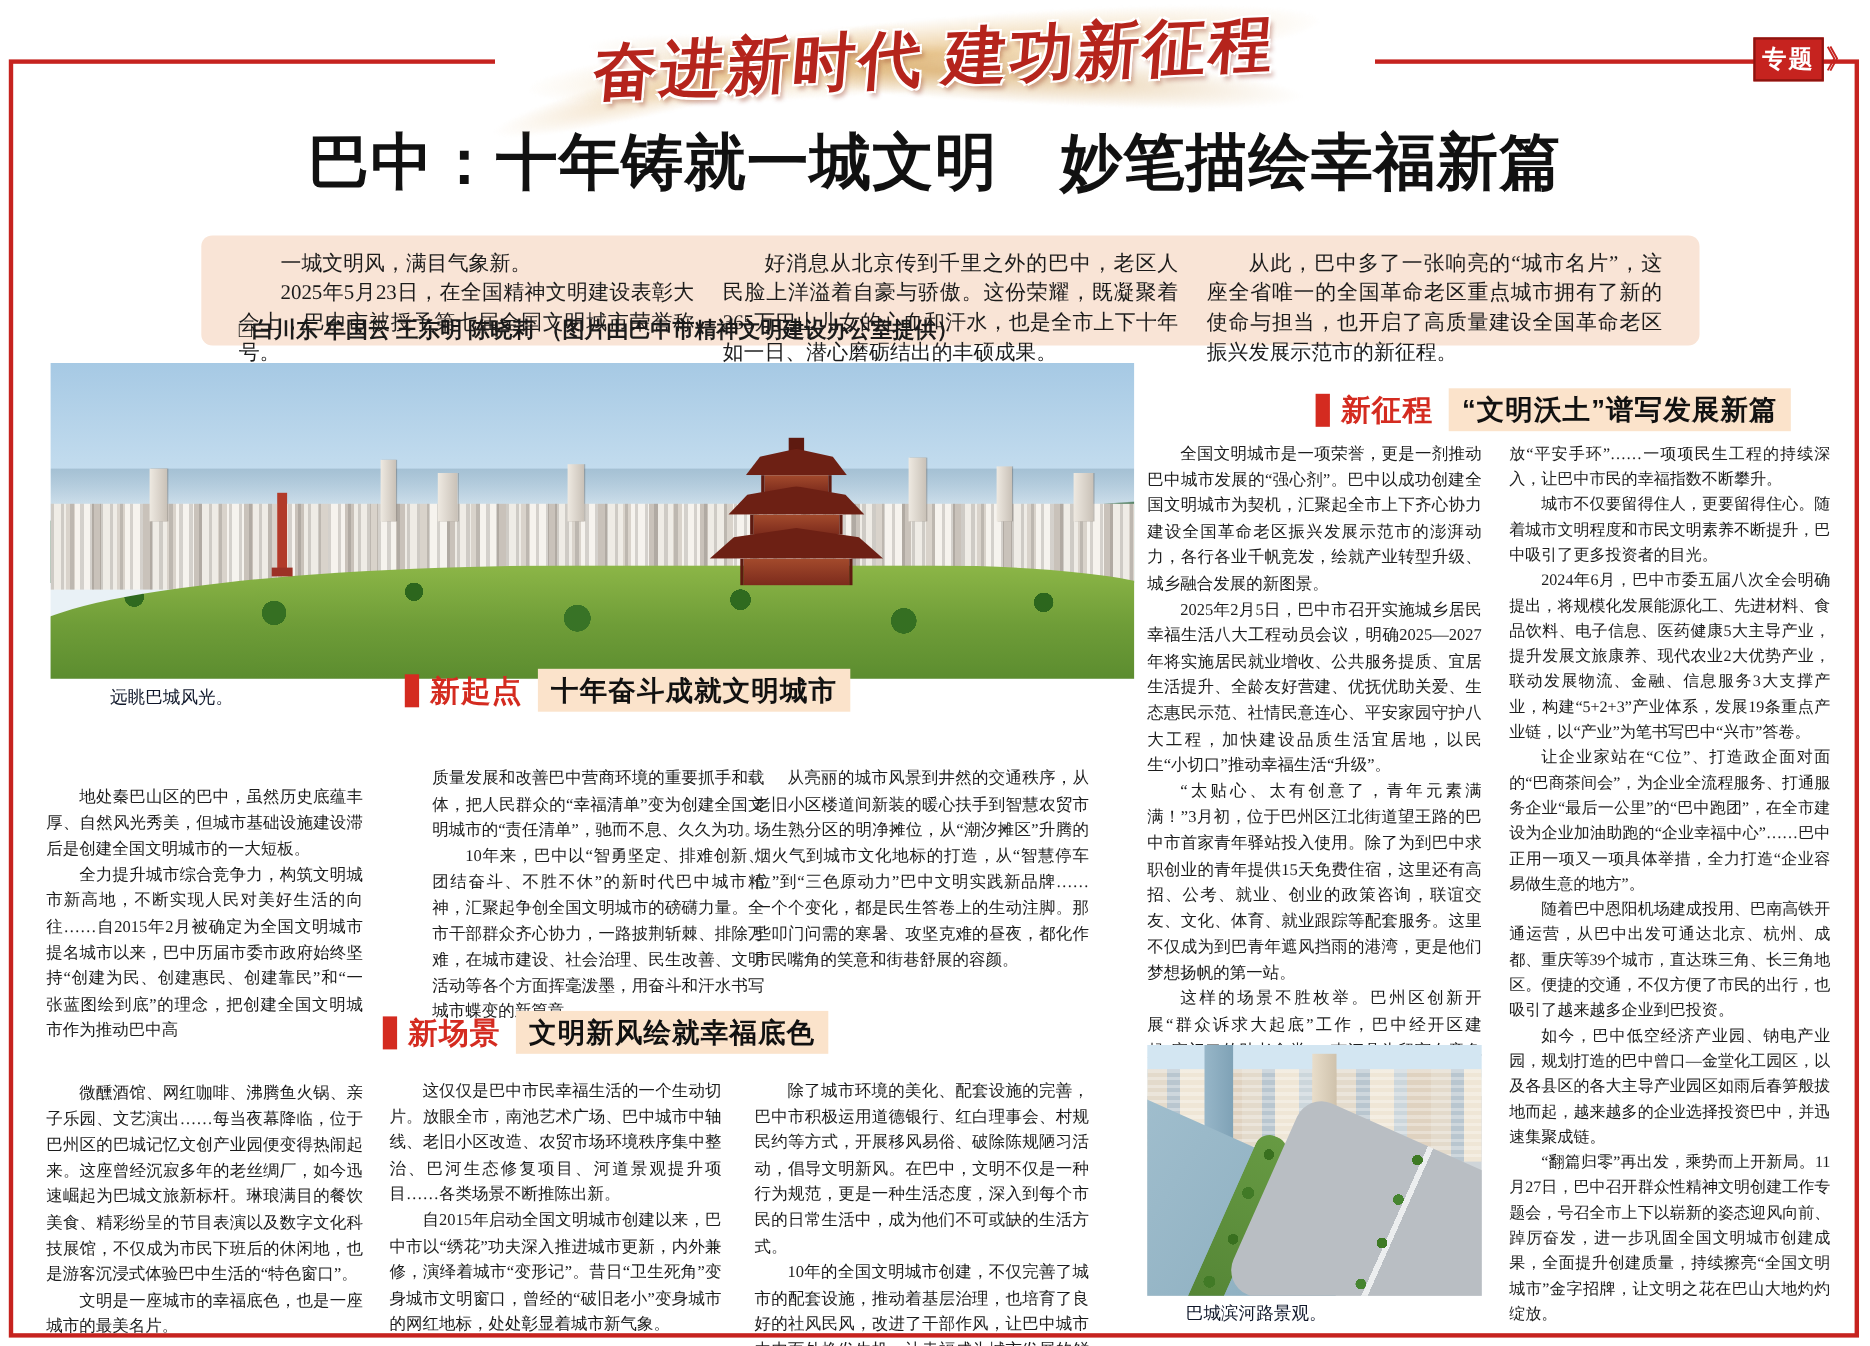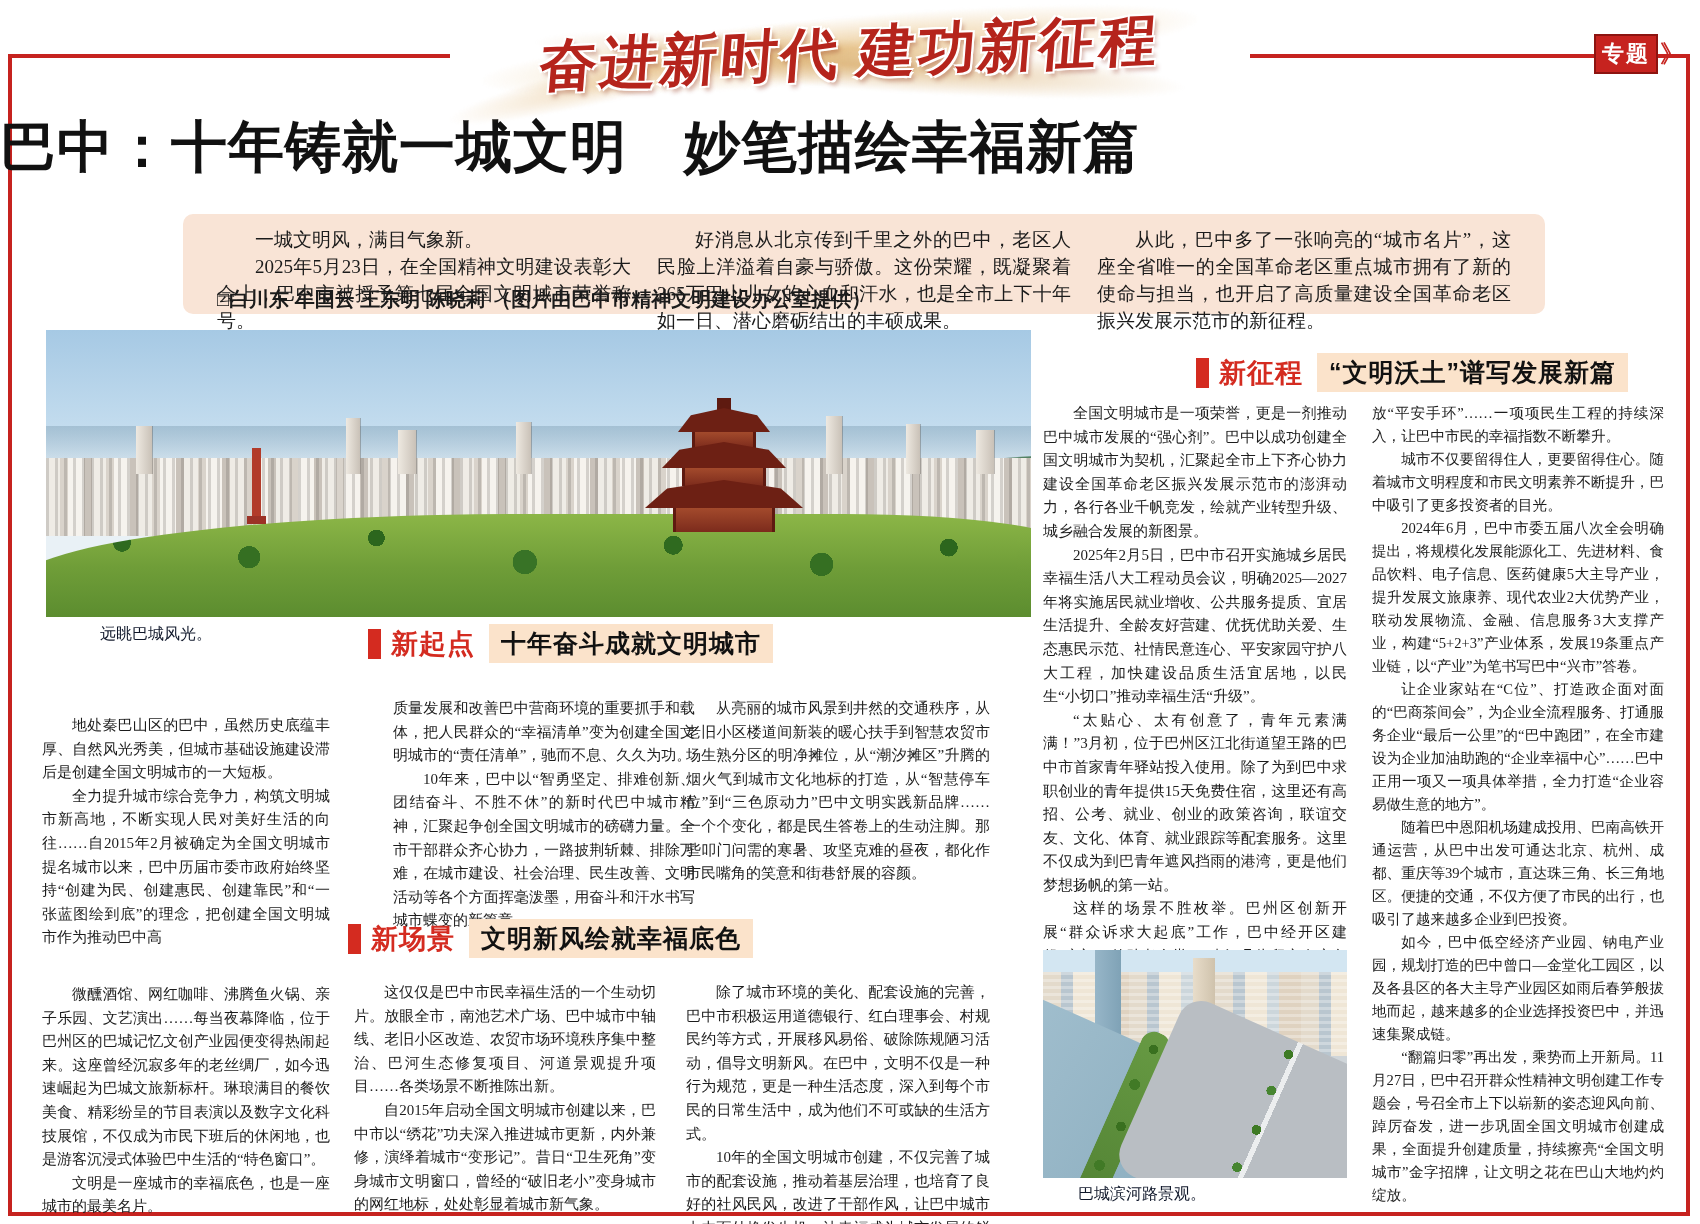--- a/index.html
+++ b/index.html
@@ -17,21 +17,21 @@
   .slogan{position:relative;font-weight:bold;font-size:57px;letter-spacing:3px;color:#b5241c;white-space:nowrap;
           transform:skewX(-7deg) rotate(-2.5deg);
           text-shadow:2px 2px 0 #fff,-2px -2px 0 #fff,2px -2px 0 #fff,-2px 2px 0 #fff,4px 5px 4px rgba(140,40,20,.35);}
 
   
   .topic-tag{position:absolute;right:16px;top:34px;z-index:5;display:flex;align-items:center;}
   .topic-box{background:#c6231f;border:2px solid #8d1410;color:#fff;font-family:"Liberation Sans",sans-serif;
              font-weight:bold;font-size:22px;padding:3px 6px;letter-spacing:2px;}
   .topic-chev{color:#c6231f;font-weight:bold;font-size:24px;margin-left:2px;font-family:"Liberation Sans",sans-serif;}
 
-  .headline{position:absolute;left:0;top:110px;width:100%;text-align:left;z-index:3;
+  .headline{position:absolute;left:0;top:110px;width:100%;text-align:center;z-index:3;
             font-family:"Liberation Sans","DejaVu Sans",sans-serif;font-weight:800;font-size:56px;
             letter-spacing:1px;color:#111;}
 
   
   .introbox{position:absolute;left:183px;top:214px;width:1362px;height:100px;background:#f9e4d6;border-radius:10px;
             display:flex;gap:26px;padding:12px 34px 0 34px;box-sizing:border-box;z-index:2;}
   .intro-col{flex:1;font-size:19px;line-height:27px;text-align:justify;}
   .intro-col p{margin:0;text-indent:2em;}
   .byline{position:absolute;left:217px;top:286px;font-weight:bold;font-size:20px;z-index:3;
           font-family:"Liberation Sans",sans-serif;}
@@ -154,21 +154,21 @@
     <div class="pg pg-roof" style="bottom:100px;width:92px;height:24px;"></div>
     <div class="pg pg-body" style="bottom:84px;width:58px;height:16px;"></div>
     <div class="pg pg-roof" style="bottom:64px;width:124px;height:26px;"></div>
     <div class="pg pg-body" style="bottom:46px;width:78px;height:18px;"></div>
     <div class="pg pg-roof" style="bottom:24px;width:158px;height:28px;"></div>
     <div class="pg pg-body" style="bottom:0;width:96px;height:24px;"></div>
   </div>
 </div>
 <div class="caption" style="left:100px;top:624px;">远眺巴城风光。</div>
 
-<div class="sec" style="left:348px;top:624px;padding-left:20px;">
+<div class="sec" style="left:348px;top:608px;padding-left:20px;">
   <span class="bar"></span>
   <span class="tagname">新起点</span>
   <span class="stitle">十年奋斗成就文明城市</span>
 </div>
 <div class="sec" style="left:348px;top:919px;">
   <span class="bar"></span>
   <span class="tagname">新场景</span>
   <span class="stitle">文明新风绘就幸福底色</span>
 </div>
 <div class="sec" style="left:1196px;top:353px;">

